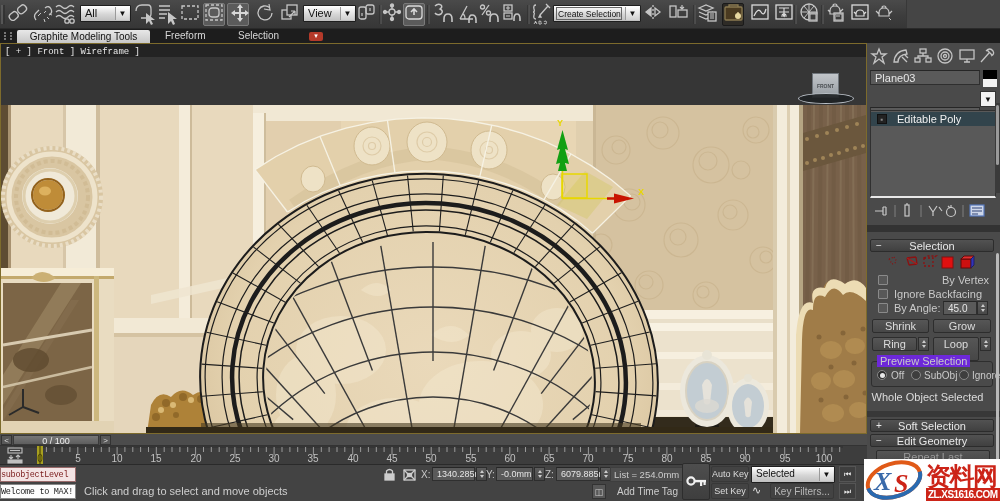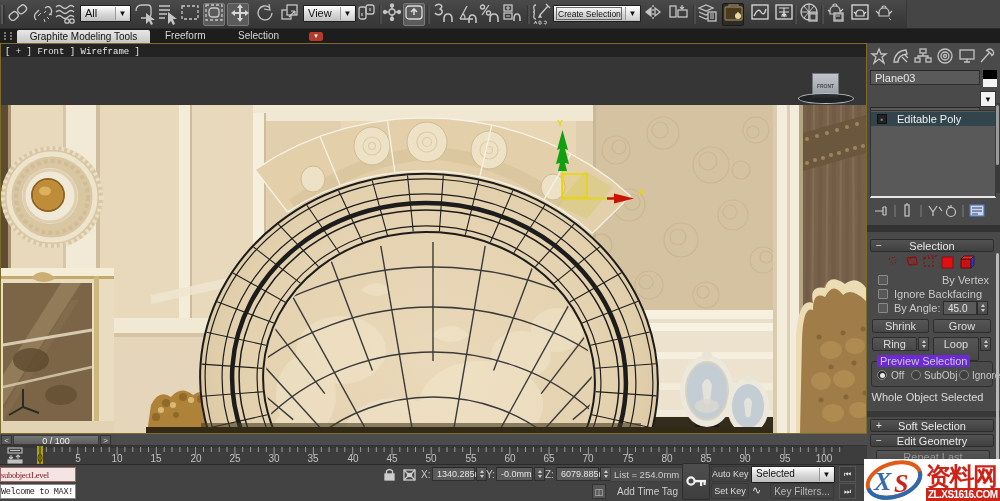--- a/index.html
+++ b/index.html
@@ -833,22 +833,23 @@
     <svg width="28" height="19" style="position:absolute;left:6px;top:0;" viewBox="0 0 28 19">
       <g stroke="#c0c0c0" fill="none" stroke-width="1.1">
         <rect x="2" y="2" width="14" height="5"></rect>
           <line x1="4" y1="4.5" x2="14" y2="4.5"></line>
         <path d="M5,9 L5,13 M3,11 L5,13 L7,11 M12,13 L12,9 M10,11 L12,9 L14,11"></path>
         <rect x="2" y="14" width="14" height="3" fill="#c0c0c0"></rect>
       </g>
     </svg>
   </div>
   <div id="statusbar" class="abs">
-    <div style="position:absolute;left:0;top:2px;width:76px;height:15px;background:#f4e4e4;border:1px solid #9a6a6a;color:#7a1a1a;font-size:8.5px;letter-spacing:-0.3px;line-height:14px;font-family:Liberation Serif, serif;">subobjectLevel</div>
+    <div style="position:absolute;left:0;top:2px;width:76px;height:15px;background:#f4e4e4;border:1px solid #9a6a6a;color:#7a1a1a;font-size:8.5px;letter-spacing:-0.3px;line-height:14px;font-family:Liberation Mono, monospace;">subobjectLevel</div>
     <div style="position:absolute;left:0;top:19px;width:76px;height:15px;background:#fdfdfd;border:1px solid #888;color:#222;font-size:8.5px;letter-spacing:-0.3px;line-height:14px;font-family:'Liberation Mono',monospace;">Welcome to MAX!</div>
+    <div style="position:absolute;left:78px;top:19px;width:502px;height:15px;color:#cfcfcf;font-size:11px;line-height:15px;padding-left:6px;">Click and drag to select and move objects</div>
     <svg width="36" height="16" style="position:absolute;left:382px;top:2px;" viewBox="0 0 36 16">
       <g stroke="#cdcdcd" fill="none" stroke-width="1.3">
         <rect x="3" y="7" width="9" height="6" fill="#cdcdcd"></rect>
           <path d="M4.5,7 L4.5,4 Q7.5,1 10.5,4 L10.5,7"></path>
         <rect x="22" y="3" width="11" height="10"></rect>
           <rect x="25.5" y="6.5" width="4" height="3" fill="#cdcdcd"></rect>
         <path d="M22,3 L25.5,6.5 M33,3 L29.5,6.5 M22,13 L25.5,9.5 M33,13 L29.5,9.5"></path>
       </g>
     </svg>
     <div style="position:absolute;left:421px;top:4px;color:#c8c8c8;font-size:10px;">X:</div>

